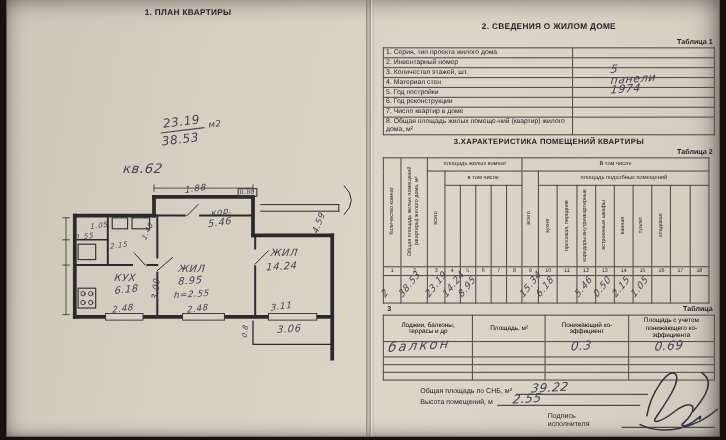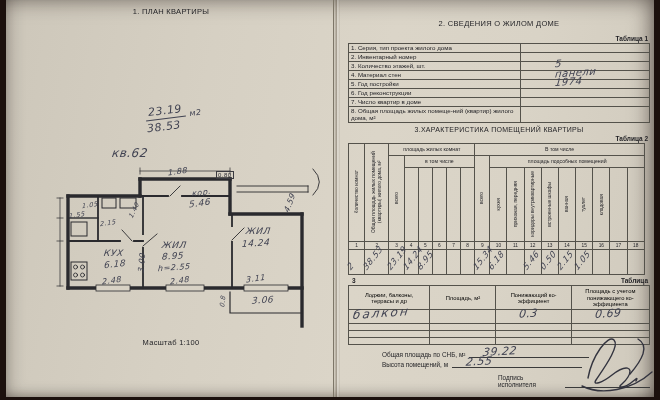--- a/index.html
+++ b/index.html
@@ -16,21 +16,21 @@
     box-shadow:inset -14px 10px 22px -12px rgba(20,10,8,.6),
                inset 12px -8px 20px -14px rgba(20,10,8,.45),
                inset 0 -6px 14px -8px rgba(20,10,8,.4);
   }
   .fold{
     position:absolute;left:327px;top:0;width:6px;height:100%;
     background:linear-gradient(90deg,rgba(90,80,66,.0),rgba(90,80,66,.45) 45%,rgba(255,255,255,.25) 60%,rgba(90,80,66,.15));
     border-left:1px solid #7d7668;
   }
   .print{color:#1f1f23;}
-  .ttl{font-size:7.5px;font-weight:normal;letter-spacing:.3px;text-align:center;}
+  .ttl{font-size:7.5px;font-weight:bold;letter-spacing:.3px;text-align:center;}
   .cap{font-size:6.5px;font-weight:bold;text-align:right;}
   
   .hand{
     font-family:"DejaVu Sans", sans-serif;font-style:italic;color:#414352;
     transform:skewX(-8deg);display:inline-block;letter-spacing:.5px;
   }
   
   .lp-title{position:absolute;left:0;top:7px;width:330px;}
   .scale{position:absolute;left:0;top:338px;width:330px;}
   .note-frac{position:absolute;left:140px;top:104px;font-size:11px;transform:rotate(-7deg);}
@@ -162,21 +162,20 @@
       <span class="lab hand md" style="left: 202px; top: 82px; transform: rotate(-4deg) skewX(-8deg);">14.24</span>
       <span class="lab hand sm" style="left: 240px; top: 42px; transform: rotate(-70deg) skewX(-8deg);">4.59</span>
       <span class="lab hand sm" style="left: 92px; top: 102px; transform: rotate(-85deg) skewX(-8deg);">3.00</span>
       <span class="lab hand sm" style="left: 62px; top: 120px; transform: rotate(-8deg) skewX(-8deg);">2.48</span>
       <span class="lab hand sm" style="left: 130px; top: 120px; transform: rotate(-8deg) skewX(-8deg);">2.48</span>
       <span class="lab hand sm" style="left: 206px; top: 118px; transform: rotate(-8deg) skewX(-8deg);">3.11</span>
       <span class="lab hand xs" style="left: 177px; top: 141px; transform: rotate(-85deg) skewX(-8deg);">0.8</span>
       <span class="lab hand md" style="left: 212px; top: 139px; transform: rotate(-4deg) skewX(-8deg);">3.06</span>
     </div>
 
-  <div class="scale ttl print">Масштаб 1:100</div>
 
   <div class="fold"></div>
 
   <div class="right-col">
     <div class="rp-title ttl print">2. СВЕДЕНИЯ О ЖИЛОМ ДОМЕ</div>
     <div class="cap1 cap print">Таблица 1</div>
 
     <table class="t1" id="t1">
       <colgroup>
           <col style="width:57%">

